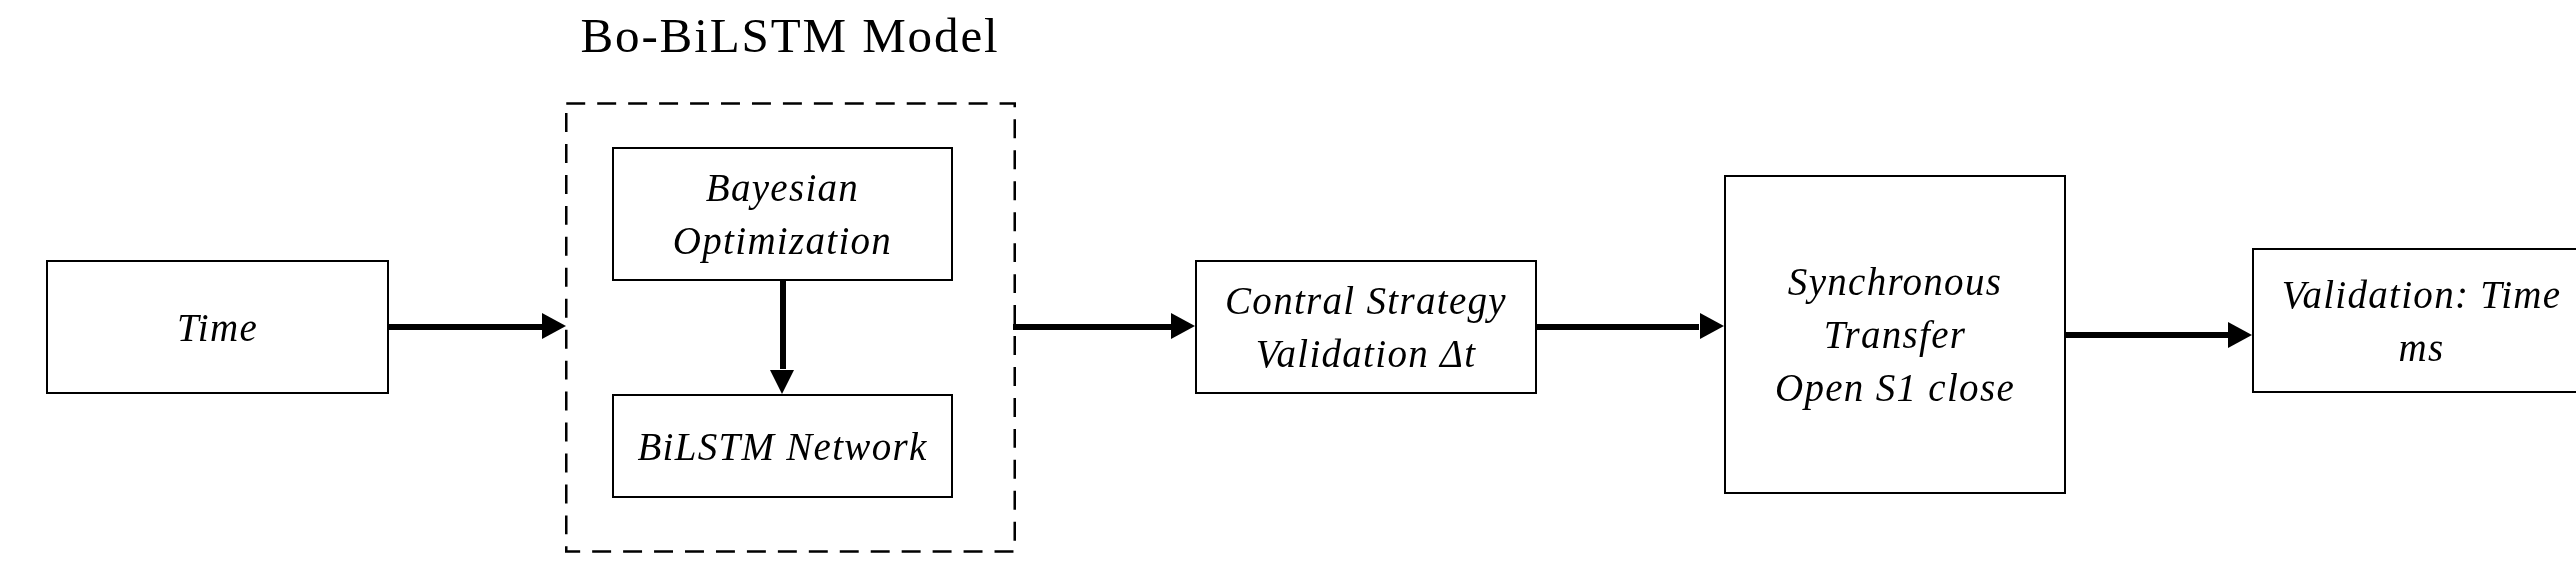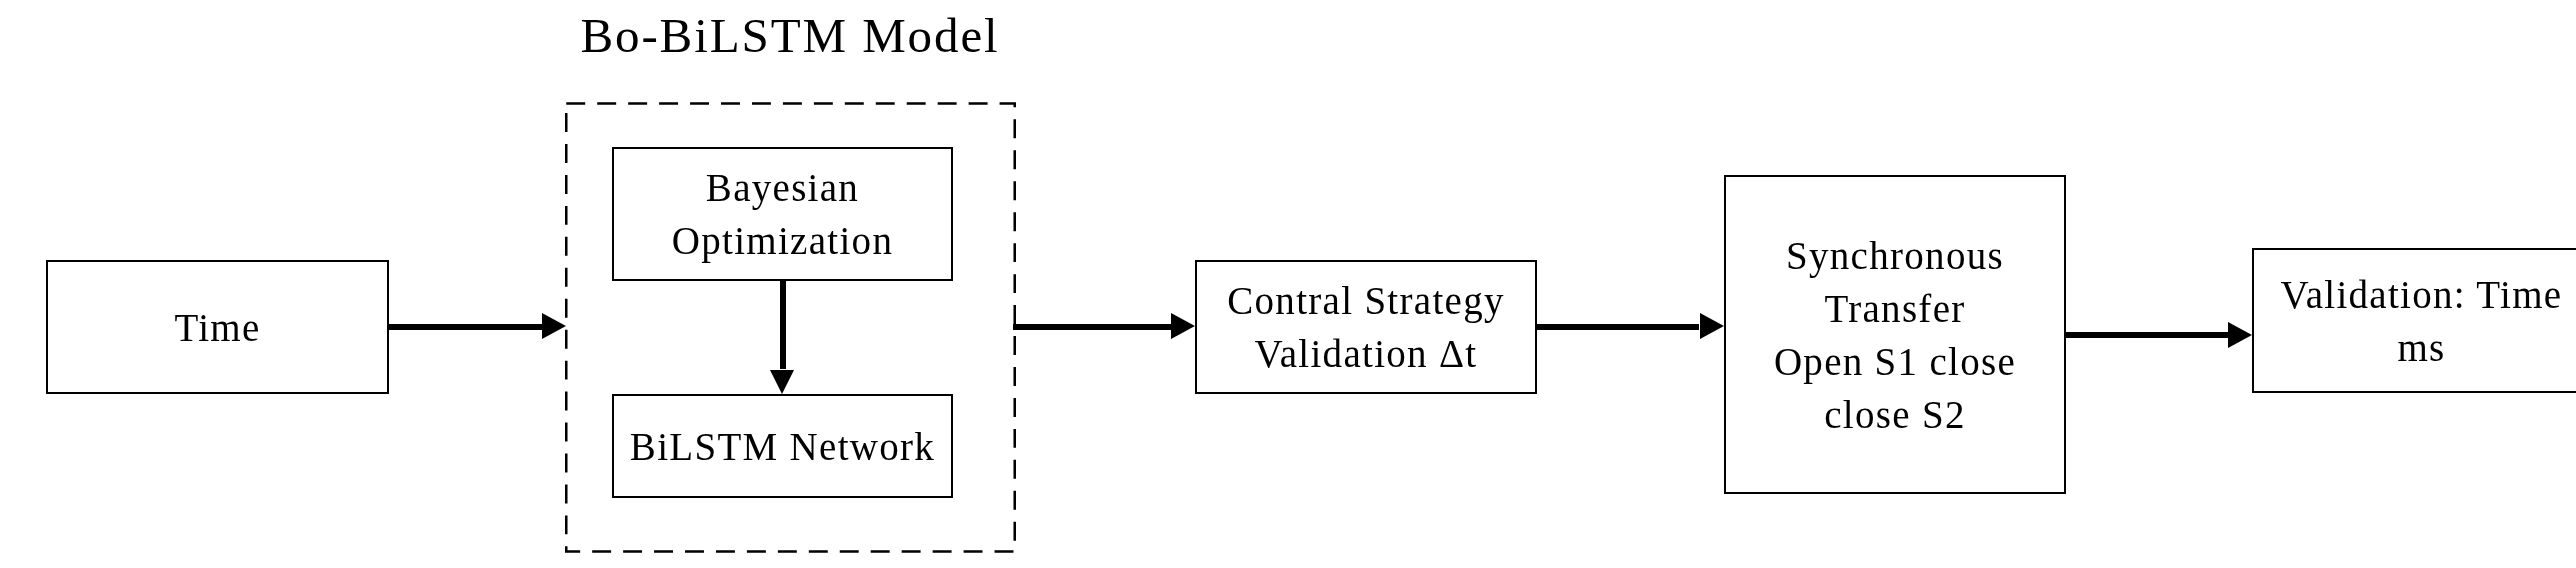--- a/index.html
+++ b/index.html
@@ -23,20 +23,21 @@
     border: 2.5px solid #000000;
     background: #ffffff;
     display: flex;
     flex-direction: column;
     justify-content: center;
     align-items: center;
     text-align: center;
     font-size: 39px;
     letter-spacing: 1.3px;
     white-space: nowrap;
+    font-style: italic;
   }
   .node .tline {
     line-height: 53px;
     height: 53px;
   }
   .figure-title {
     position: absolute;
     left: 537px;
     top: 7.6px;
     width: 442px;
@@ -110,21 +111,20 @@
     <div class="tline">Validation Δt</div>
   </div>
 
   <div class="hline" style="left:1505px; top:324px; width:162px;"></div>
   <div class="head-right" style="left:1668px; top:313px;"></div>
 
   <div class="node" style="left:1692px; top:175px; width:342px; height:319px;">
     <div class="tline">Synchronous</div>
     <div class="tline">Transfer</div>
     <div class="tline">Open S1 close</div>
-    <div class="tline">close S2</div>
   </div>
 
   <div class="hline" style="left:2034px; top:332px; width:162px;"></div>
   <div class="head-right" style="left:2196px; top:322px;"></div>
 
   <div class="node" style="left:2220px; top:248px; width:339px; height:145px;align-items:center;">
     <div class="tline">Validation: Time</div>
     <div class="tline">ms</div>
   </div>
 

